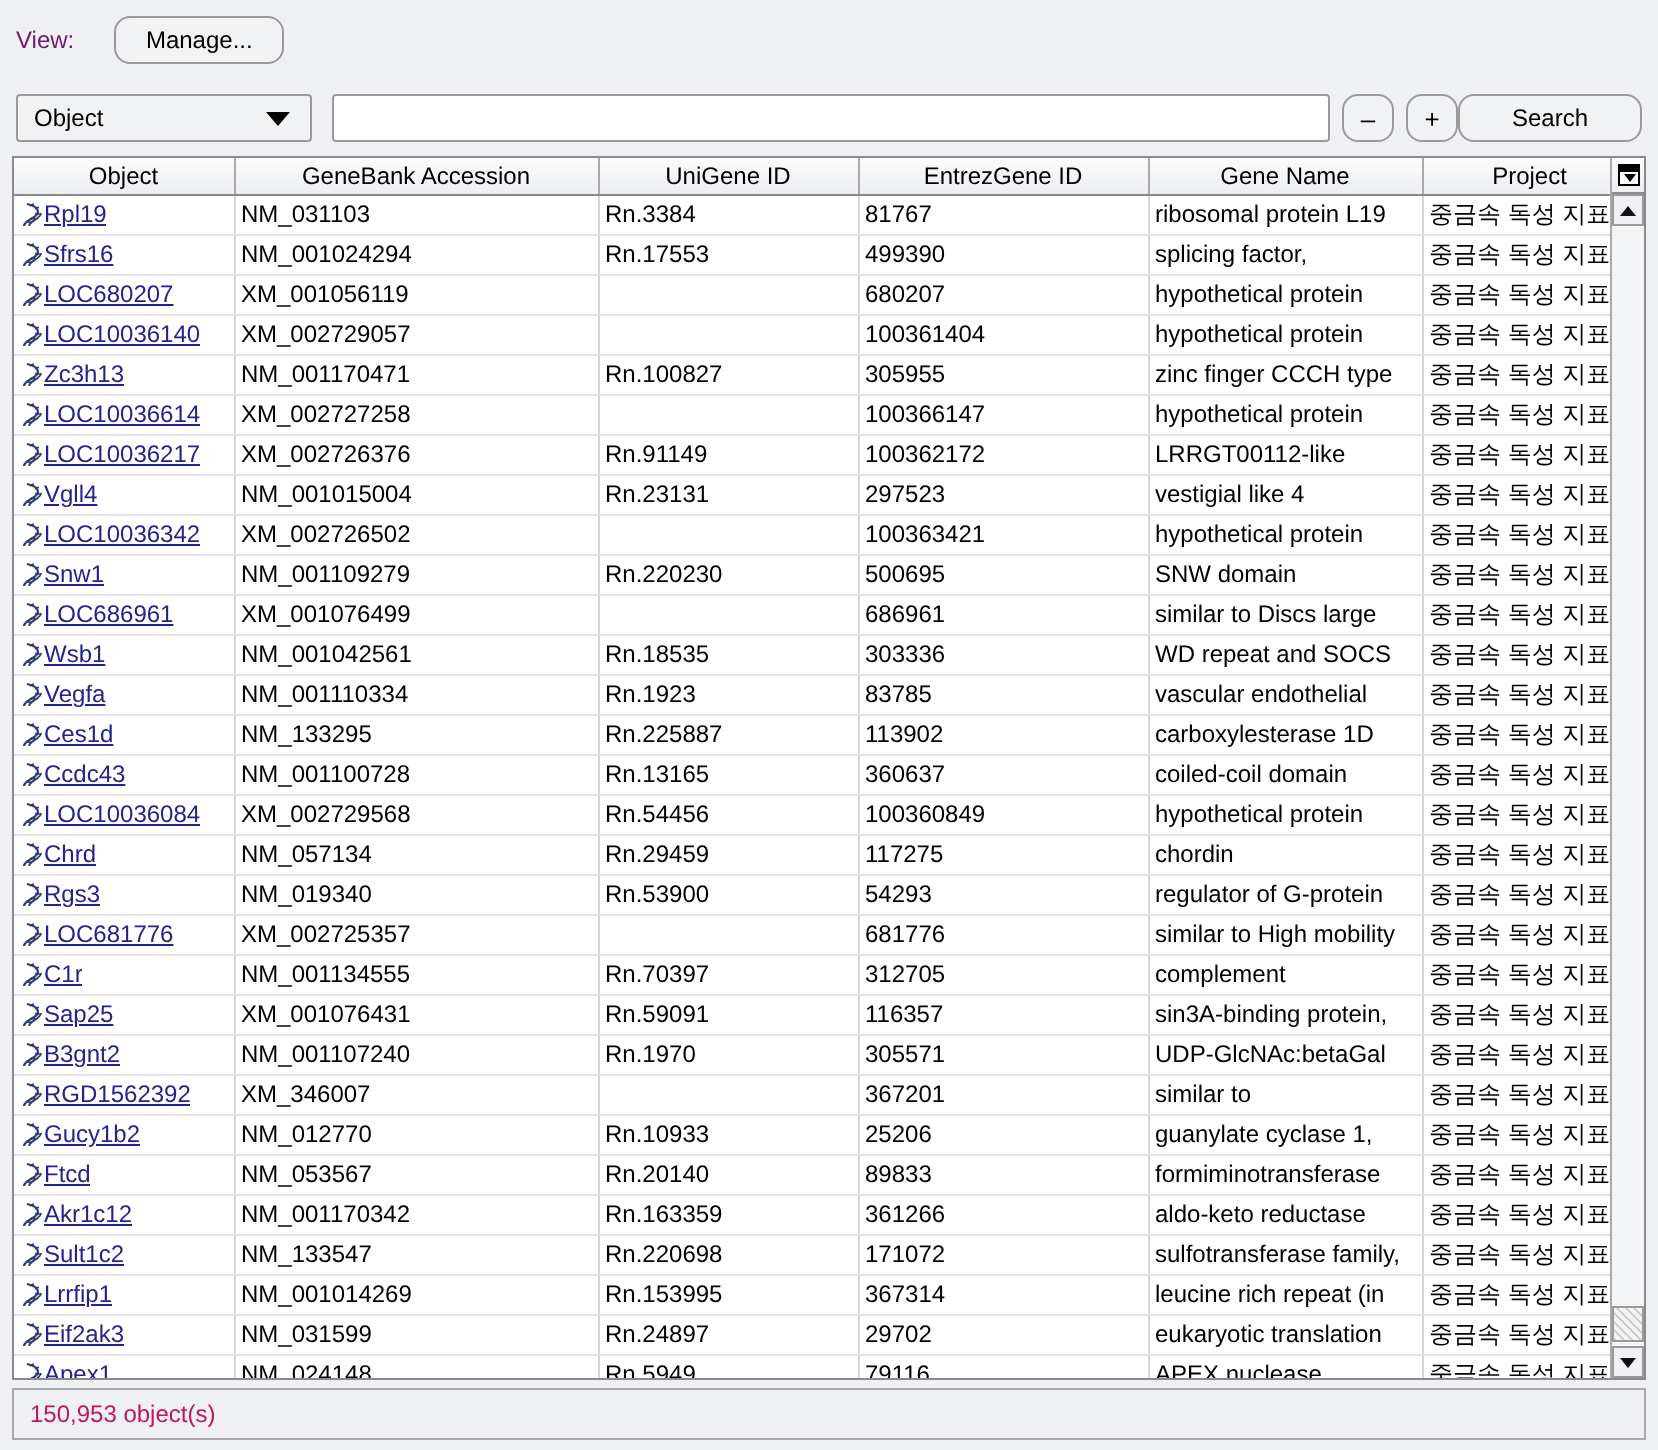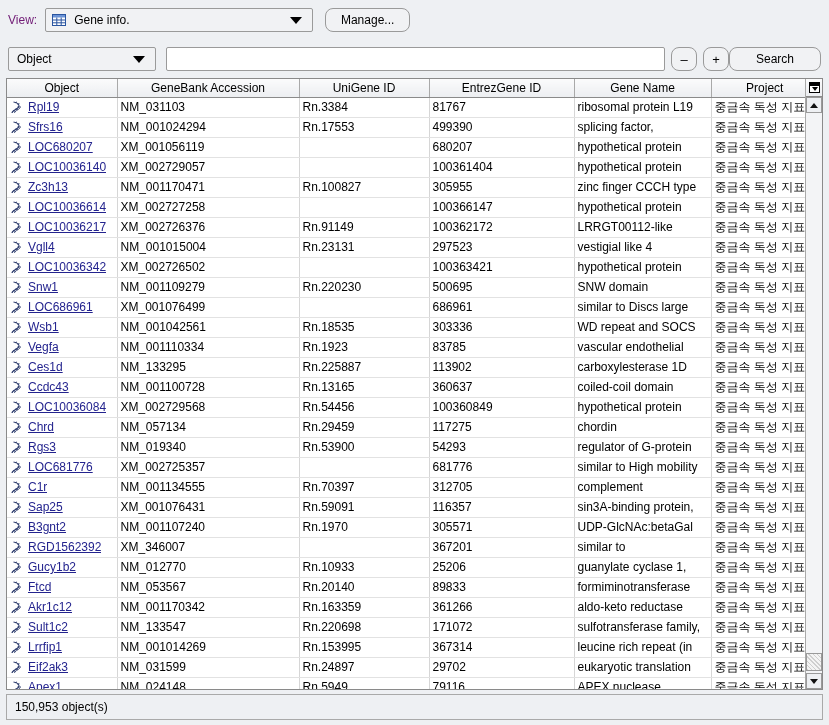--- a/index.html
+++ b/index.html
@@ -161,21 +161,21 @@
     box-sizing: border-box;
     white-space: nowrap;
     overflow: hidden;
     vertical-align: middle;
     background: #fff;
   }
   td.c-object { padding-left: 4px; }
   .obj-cell {
     display: flex;
     align-items: center;
-    gap: 7px;
+    gap: 1px;
     overflow: hidden;
   }
   .dna-icon {
     width: 11px; height: 13px;
     flex: 0 0 auto;
   }
   .obj-link {
     color: #23238e;
     text-decoration: underline;
     font-size: 12px;
@@ -285,45 +285,31 @@
     height: 26px;
     flex: 0 0 auto;
     margin: 4px 6px 5px 6px;
     background: #eef0f3;
     border: 1px solid #a9a9a9;
     display: flex;
     align-items: center;
     padding: 0 8px;
     box-sizing: border-box;
     font-size: 12px;
-    color: #000000;
+    color: #be185d;
   }
 </style>
 </head>
 <body>
 
 <div id="app">
 
   <div class="toolbar">
     <span class="toolbar-label">View:</span>
 
-    <div class="combo view-combo">
-      <span class="table-icon">
-        <svg width="14" height="12" viewBox="0 0 14 12" xmlns="http://www.w3.org/2000/svg">
-          <rect x="0.5" y="0.5" width="13" height="11" fill="#ffffff" stroke="#2a55a0"></rect>
-          <rect x="1" y="1" width="12" height="2.5" fill="#6b93d6"></rect>
-          <line x1="4.8" y1="3.5" x2="4.8" y2="11.5" stroke="#2a55a0" stroke-width="1"></line>
-          <line x1="9.2" y1="3.5" x2="9.2" y2="11.5" stroke="#2a55a0" stroke-width="1"></line>
-          <line x1="0.5" y1="6" x2="13.5" y2="6" stroke="#2a55a0" stroke-width="1"></line>
-          <line x1="0.5" y1="8.8" x2="13.5" y2="8.8" stroke="#2a55a0" stroke-width="1"></line>
-        </svg>
-      </span>
-      <span class="combo-text">Gene info.</span>
-      <span class="arrow-down"></span>
-    </div>
 
     <div class="btn manage">Manage...</div>
   </div>
 
   <div class="toolbar" style="height:38px;">
     <div class="combo field-combo">
       <span class="combo-text">Object</span>
       <span class="arrow-down"></span>
     </div>
 

